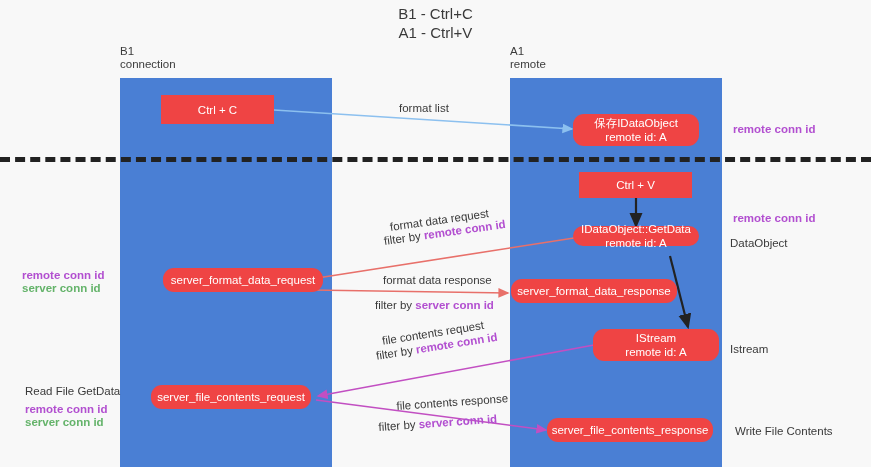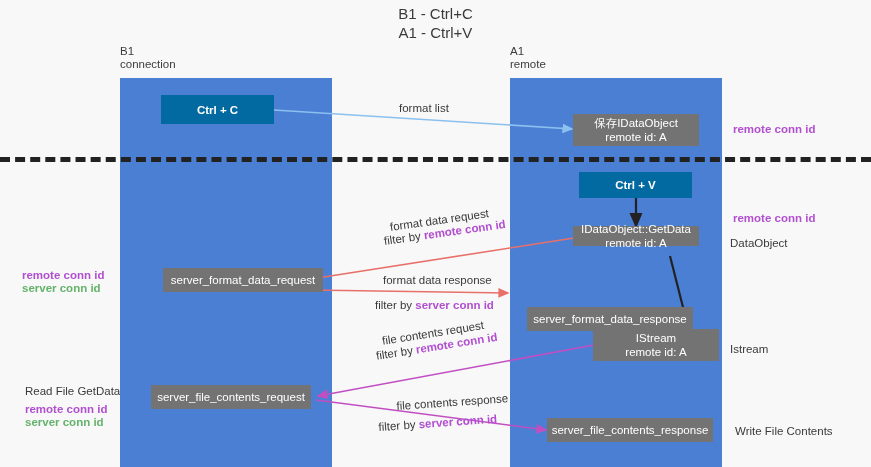--- a/index.html
+++ b/index.html
@@ -53,22 +53,22 @@
     display: flex;
     flex-direction: column;
     align-items: center;
     justify-content: center;
     color: #ffffff;
     font-size: 11.5px;
     line-height: 14px;
     text-align: center;
     box-sizing: border-box;
   }
-  .box.green { background: #0369a1; font-weight: bold; }
-  .box.orange { background: #737373; }
+  .box.green { background: #ef4444; }
+  .box.orange { background: #ef4444; border-radius: 11px; }
   .box .ln { display: block; }
 
   .sticky-note {
     position: absolute;
     font-size: 11.5px;
     line-height: 14px;
     color: #3a3a3a;
     white-space: nowrap;
   }
   .purple { color: #b24fd0; font-weight: bold; }
@@ -166,21 +166,21 @@
 
   <div class="box orange" style="left:573px; top:226px; width:126px; height:20px;text-align:center;">
     <span class="ln">IDataObject::GetData</span>
     <span class="ln">remote id: A</span>
   </div>
 
   <div class="box orange" style="left:151px; top:268px; width:160px; height:24px;margin-left:12px;">
     <span class="ln">server_format_data_request</span>
   </div>
 
-  <div class="box orange" style="left:527px; top:279px; width:166px; height:24px;margin-top:28px;">
+  <div class="box orange" style="left:511px; top:279px; width:166px; height:24px;">
     <span class="ln">server_format_data_response</span>
   </div>
 
   <div class="box orange" style="left:593px; top:329px; width:126px; height:32px;">
     <span class="ln">IStream</span>
     <span class="ln">remote id: A</span>
   </div>
 
   <div class="box orange" style="left:151px; top:385px; width:160px; height:24px;">
     <span class="ln">server_file_contents_request</span>

